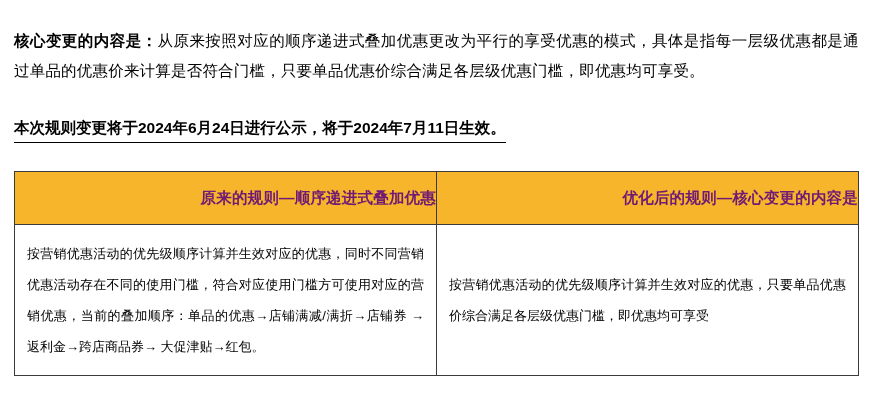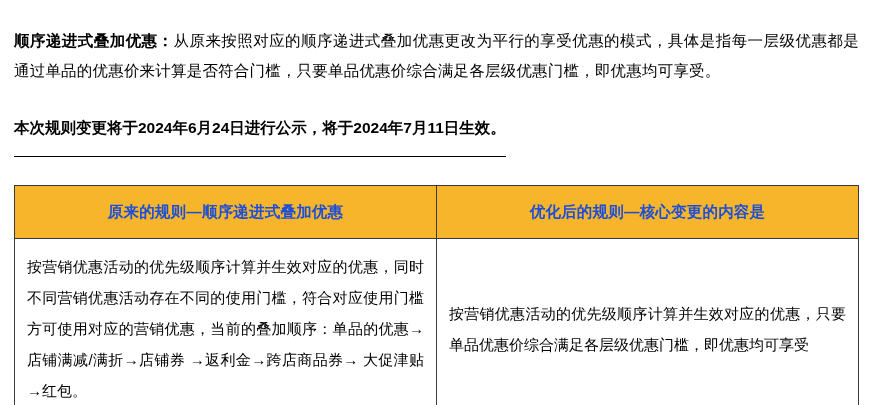--- a/index.html
+++ b/index.html
@@ -30,66 +30,66 @@
   .intro .lead {
     font-weight: bold;
   }
   .notice {
     margin-top: 14px;
     font-size: 15.5px;
     font-weight: bold;
     line-height: 26px;
     border-bottom: 1px solid #000000;
     display: inline-block;
-    padding-bottom: 15px;
+    padding-bottom: 1px;
   }
   .table-wrap {
     margin-top: 28px;
   }
   table.compare {
     border-collapse: collapse;
     width: 845px;
     table-layout: fixed;
   }
   table.compare th,
   table.compare td {
     border: 1px solid #3b3b3b;
     vertical-align: middle;
   }
   table.compare th {
     background: #f6b52a;
-    color: #1d4ed8;
+    color: #701a75;
     font-size: 15.5px;
     font-weight: bold;
-    text-align: center;
+    text-align: right;
     height: 40px;
     padding: 6px 0;
     letter-spacing: 0.2px;
   }
   table.compare td {
-    font-size: 15px;
+    font-size: 13px;
     line-height: 31px;
-    padding: 12px 12px;
+    padding: 0 12px;
     height: 150px;
     text-align: justify;
     margin-top: 36px;
   }
   td.cell-left {
     vertical-align: top;
   }
   td.cell-right {
     vertical-align: middle;
   }
 </style>
 </head>
 <body>
 
 <div class="page">
 
-  <p class="intro"><span class="lead">顺序递进式叠加优惠：</span><span>从原来按照对应的顺序递进式叠加优惠更改为平行的享受优惠的模式，具体是指每一层级优惠都是通过单品的优惠价来计算是否符合门槛，只要单品优惠价综合满足各层级优惠门槛，即优惠均可享受。</span></p>
+  <p class="intro"><span class="lead">核心变更的内容是：</span><span>从原来按照对应的顺序递进式叠加优惠更改为平行的享受优惠的模式，具体是指每一层级优惠都是通过单品的优惠价来计算是否符合门槛，只要单品优惠价综合满足各层级优惠门槛，即优惠均可享受。</span></p>
 
   <div>
     <span class="notice">本次规则变更将于2024年6月24日进行公示，将于2024年7月11日生效。</span>
   </div>
 
   <div class="table-wrap">
     <table class="compare">
       <thead>
         <tr>
           <th>原来的规则—顺序递进式叠加优惠</th>

